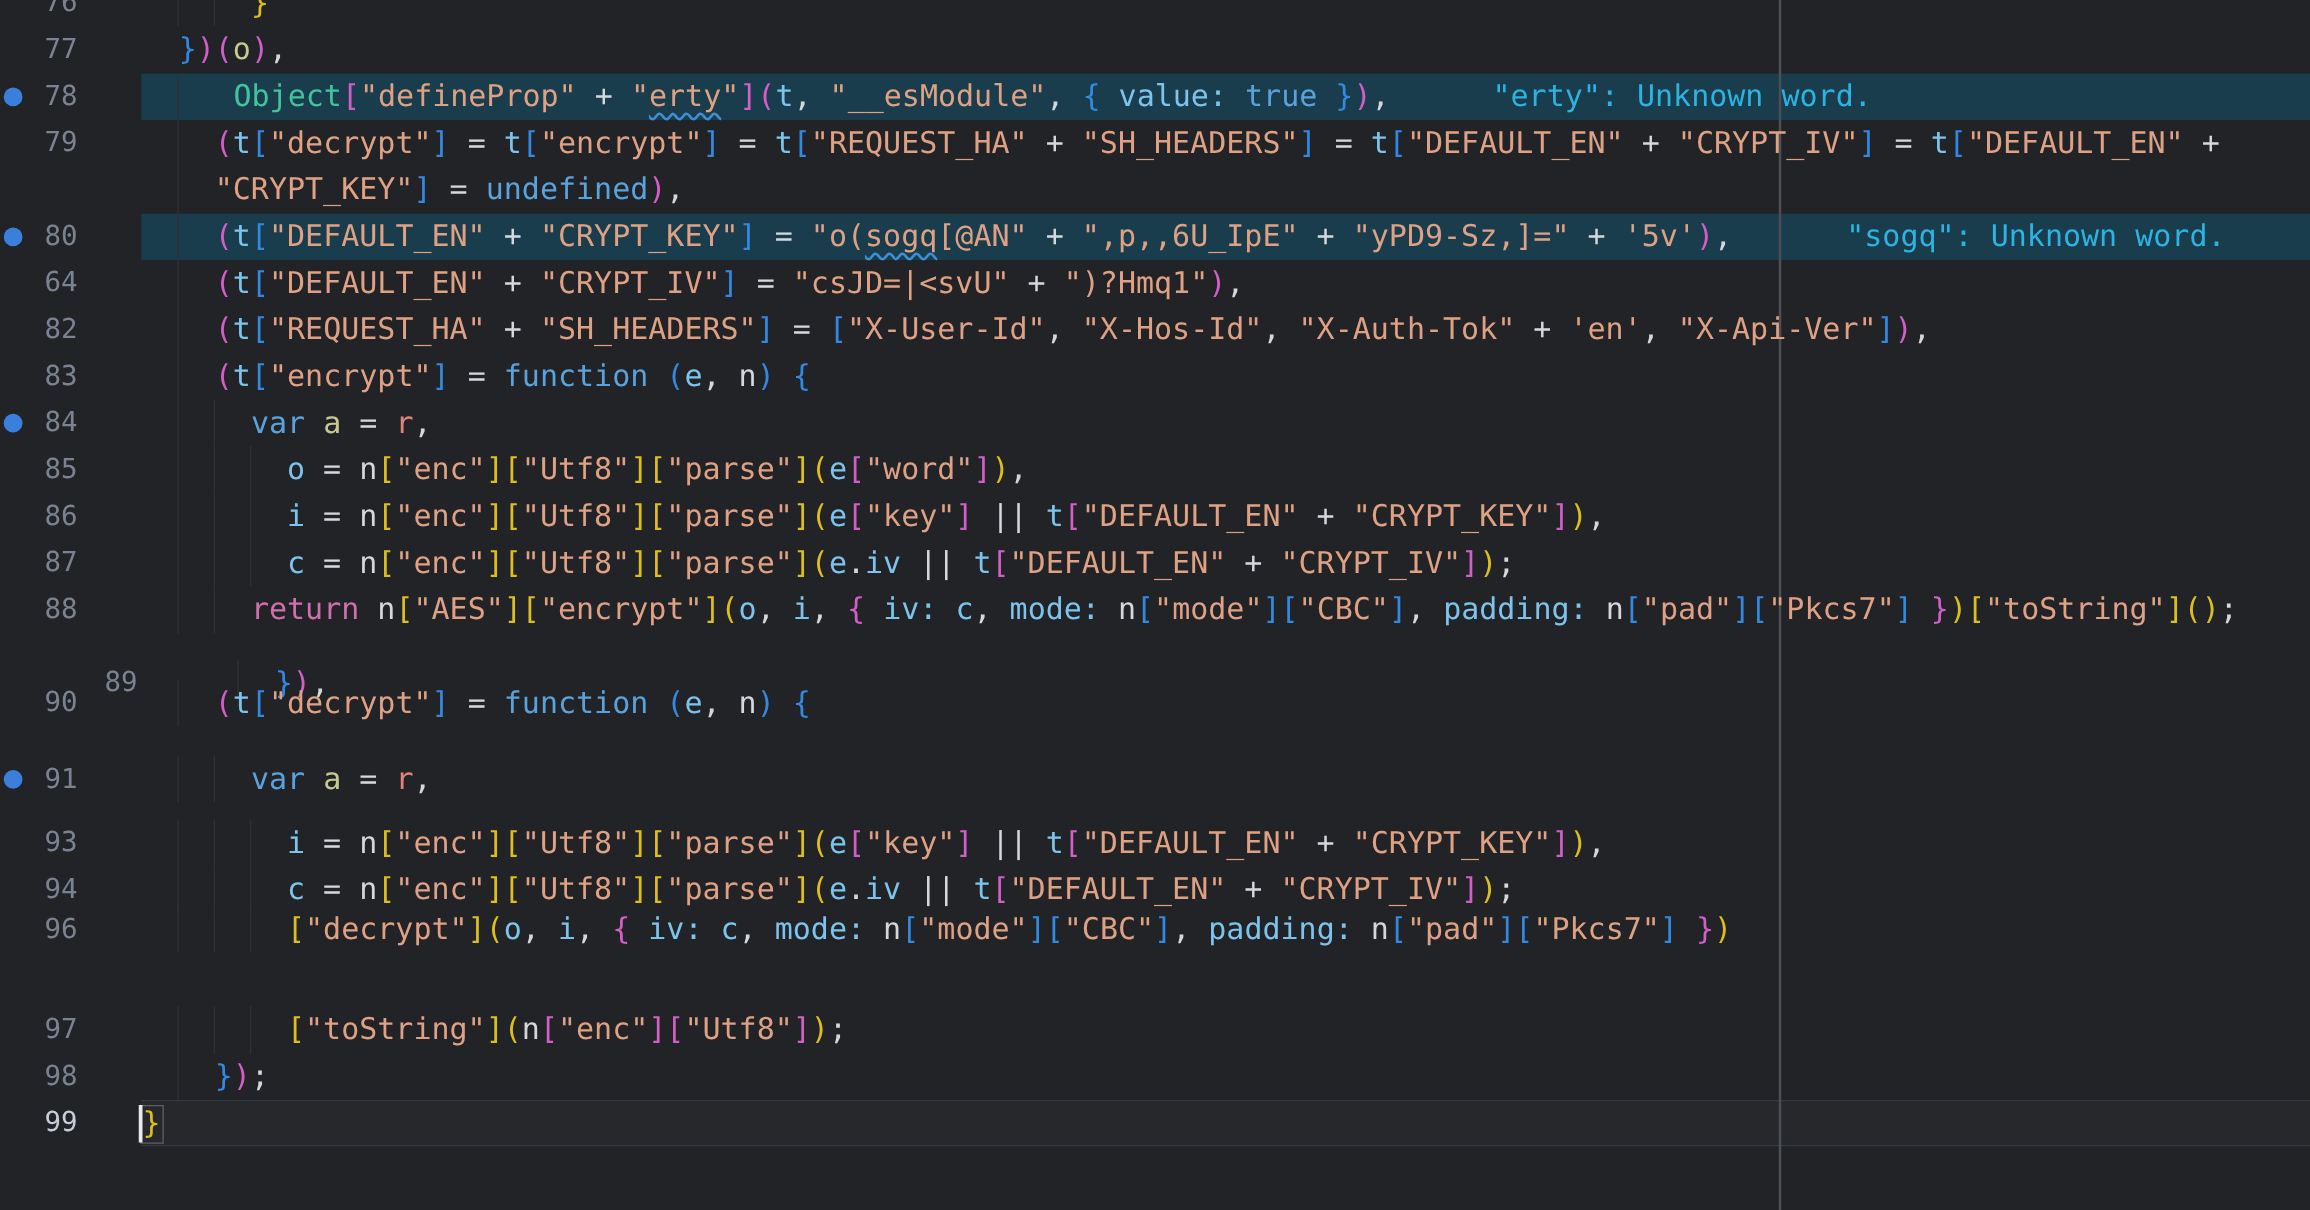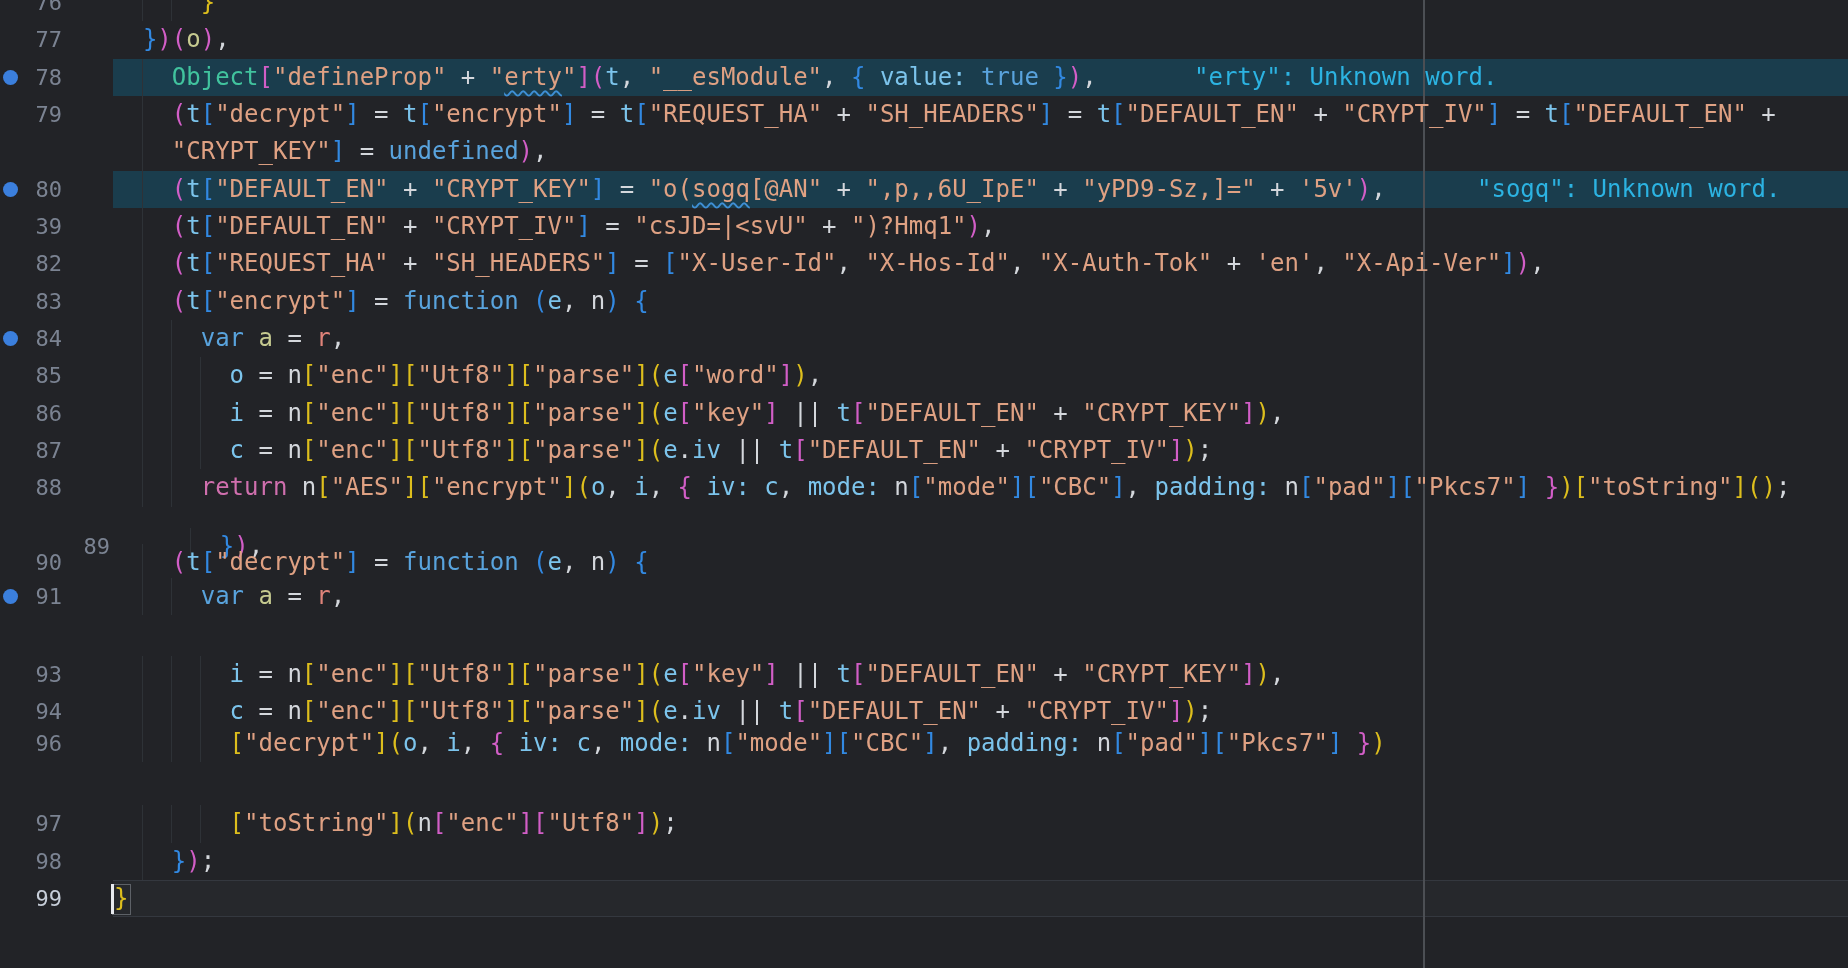--- a/index.html
+++ b/index.html
@@ -23,21 +23,21 @@
         z-index:2;white-space:pre;}
   #ruler{position:absolute;left:1423px;top:0;bottom:0;width:2px;background:var(--c-ruler);z-index:1;}
   .caret{position:absolute;left:111px;top:4px;width:3px;height:30px;background:var(--c-caret);z-index:3;}
   .matchbox{position:absolute;left:112px;top:4px;width:17px;height:29px;
             border:1px solid var(--c-match);z-index:1;}
   .sq{text-decoration-line:underline;text-decoration-style:wavy;
       text-decoration-color:var(--c-squiggle);text-decoration-thickness:2px;
       text-underline-offset:5px;}
   .tk-w{color:var(--c-w);}   .tk-kw{color:var(--c-kw);}  .tk-ret{color:var(--c-ret);}
   .tk-id{color:var(--c-id);} .tk-str{color:var(--c-str);}.tk-ol{color:var(--c-ol);}
-  .tk-cls{color:var(--c-cls);}.tk-rv{color:var(--c-rv);}
+  .tk-cls{color:var(--c-cls);margin-left:15px;}.tk-rv{color:var(--c-rv);}
   .tk-gold{color:var(--c-gold);}.tk-pink{color:var(--c-pink);}.tk-blue{color:var(--c-blue);}
 </style>
 </head>
 <body>
 
 <div id="editor">
     <div class="row" style="top: -16px;">
       <div class="guide" style="left: 142.4px;"></div>
       <div class="guide" style="left: 171.3px;"></div>
       <div class="num">76</div>
@@ -67,21 +67,21 @@
     <div class="row" style="top: 170.665px;">
       <div class="rowbg hl"></div>
       <div class="guide" style="left: 142.4px;"></div>
       <div class="dot"></div>
       <div class="num">80</div>
       <pre class="code"><span class="tk-w">    </span><span class="tk-pink">(</span><span class="tk-id">t</span><span class="tk-blue">[</span><span class="tk-str">"DEFAULT_EN"</span><span class="tk-w"> + </span><span class="tk-str">"CRYPT_KEY"</span><span class="tk-blue">]</span><span class="tk-w"> = </span><span class="tk-str">"o(</span><span class="tk-str sq">sogq</span><span class="tk-str">[@AN"</span><span class="tk-w"> + </span><span class="tk-str">",p,,6U_IpE"</span><span class="tk-w"> + </span><span class="tk-str">"yPD9-Sz,]="</span><span class="tk-w"> + </span><span class="tk-str">'5v'</span><span class="tk-pink">)</span><span class="tk-w">,</span></pre>
       <span class="hint" style="left: 1477px;">"sogq": Unknown word.</span>
     </div>
     <div class="row" style="top: 207.998px;">
       <div class="guide" style="left: 142.4px;"></div>
-      <div class="num">39</div>
+      <div class="num">64</div>
       <pre class="code"><span class="tk-w">    </span><span class="tk-pink">(</span><span class="tk-id">t</span><span class="tk-blue">[</span><span class="tk-str">"DEFAULT_EN"</span><span class="tk-w"> + </span><span class="tk-str">"CRYPT_IV"</span><span class="tk-blue">]</span><span class="tk-w"> = </span><span class="tk-str">"csJD=|&lt;svU"</span><span class="tk-w"> + </span><span class="tk-str">")?Hmq1"</span><span class="tk-pink">)</span><span class="tk-w">,</span></pre>
     </div>
     <div class="row" style="top: 245.331px;">
       <div class="guide" style="left: 142.4px;"></div>
       <div class="num">82</div>
       <pre class="code"><span class="tk-w">    </span><span class="tk-pink">(</span><span class="tk-id">t</span><span class="tk-blue">[</span><span class="tk-str">"REQUEST_HA"</span><span class="tk-w"> + </span><span class="tk-str">"SH_HEADERS"</span><span class="tk-blue">]</span><span class="tk-w"> = </span><span class="tk-blue">[</span><span class="tk-str">"X-User-Id"</span><span class="tk-w">, </span><span class="tk-str">"X-Hos-Id"</span><span class="tk-w">, </span><span class="tk-str">"X-Auth-Tok"</span><span class="tk-w"> + </span><span class="tk-str">'en'</span><span class="tk-w">, </span><span class="tk-str">"X-Api-Ver"</span><span class="tk-blue">]</span><span class="tk-pink">)</span><span class="tk-w">,</span></pre>
     </div>
     <div class="row" style="top: 282.664px;">
       <div class="guide" style="left: 142.4px;"></div>
       <div class="num">83</div>
@@ -124,21 +124,21 @@
     <div class="row" style="top: 528px; margin-left: 48px;">
       <div class="guide" style="left: 142.4px;"></div>
       <div class="num">89</div>
       <pre class="code"><span class="tk-w">    </span><span class="tk-blue">}</span><span class="tk-pink">)</span><span class="tk-w">,</span></pre>
     </div>
     <div class="row" style="top: 543.995px;">
       <div class="guide" style="left: 142.4px;"></div>
       <div class="num">90</div>
       <pre class="code"><span class="tk-w">    </span><span class="tk-pink">(</span><span class="tk-id">t</span><span class="tk-blue">[</span><span class="tk-str">"decrypt"</span><span class="tk-blue">]</span><span class="tk-w"> = </span><span class="tk-kw">function</span><span class="tk-w"> </span><span class="tk-blue">(</span><span class="tk-id">e</span><span class="tk-w">, n</span><span class="tk-blue">)</span><span class="tk-w"> </span><span class="tk-blue">{</span></pre>
     </div>
-    <div class="row" style="top: 578px;">
+    <div class="row" style="top: 605px;">
       <div class="guide" style="left: 142.4px;"></div>
       <div class="guide" style="left: 171.3px;"></div>
       <div class="dot"></div>
       <div class="num">91</div>
       <pre class="code"><span class="tk-w">      </span><span class="tk-kw">var</span><span class="tk-w"> </span><span class="tk-ol">a</span><span class="tk-w"> = </span><span class="tk-rv">r</span><span class="tk-w">,</span></pre>
     </div>
     <div class="row" style="top: 655.994px;">
       <div class="guide" style="left: 142.4px;"></div>
       <div class="guide" style="left: 171.3px;"></div>
       <div class="guide" style="left: 200.2px;"></div>

